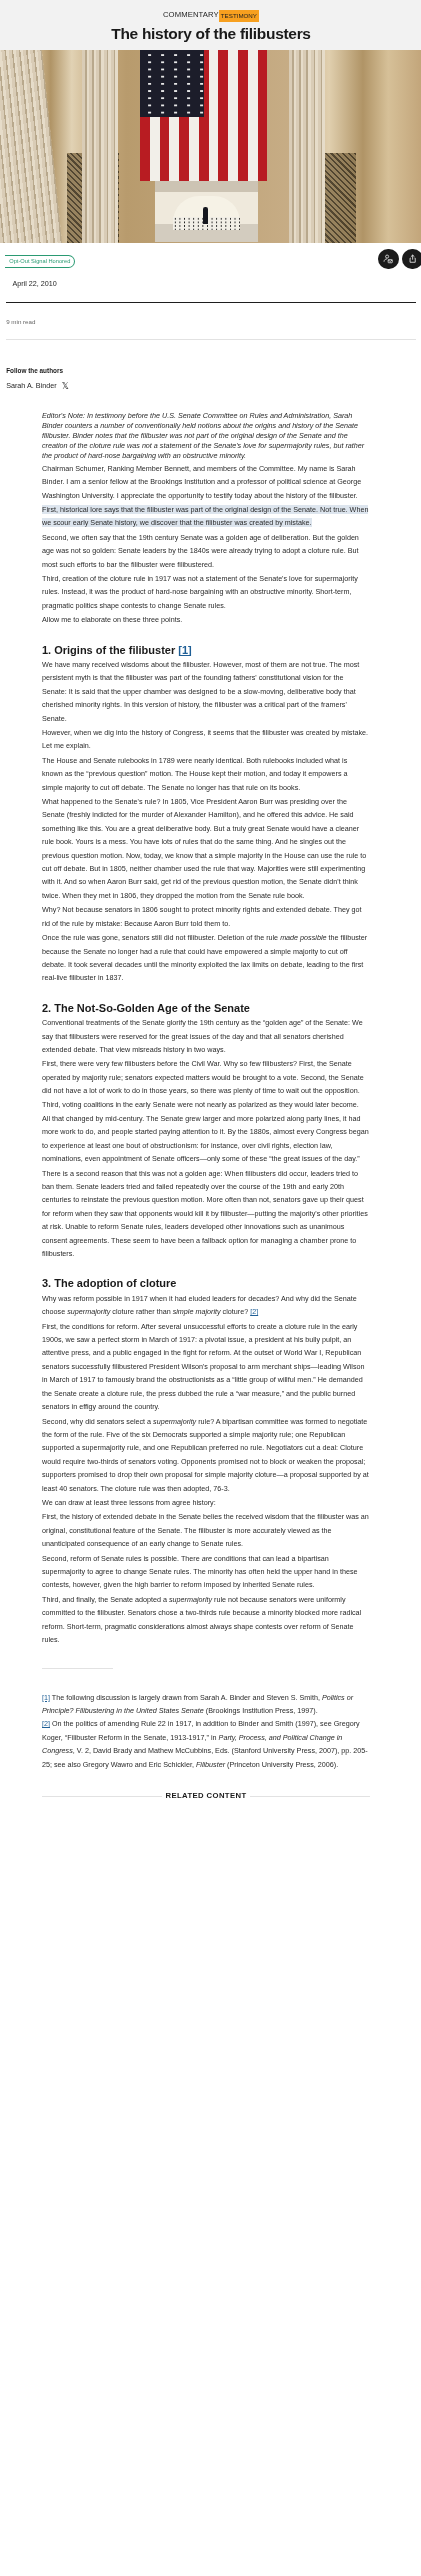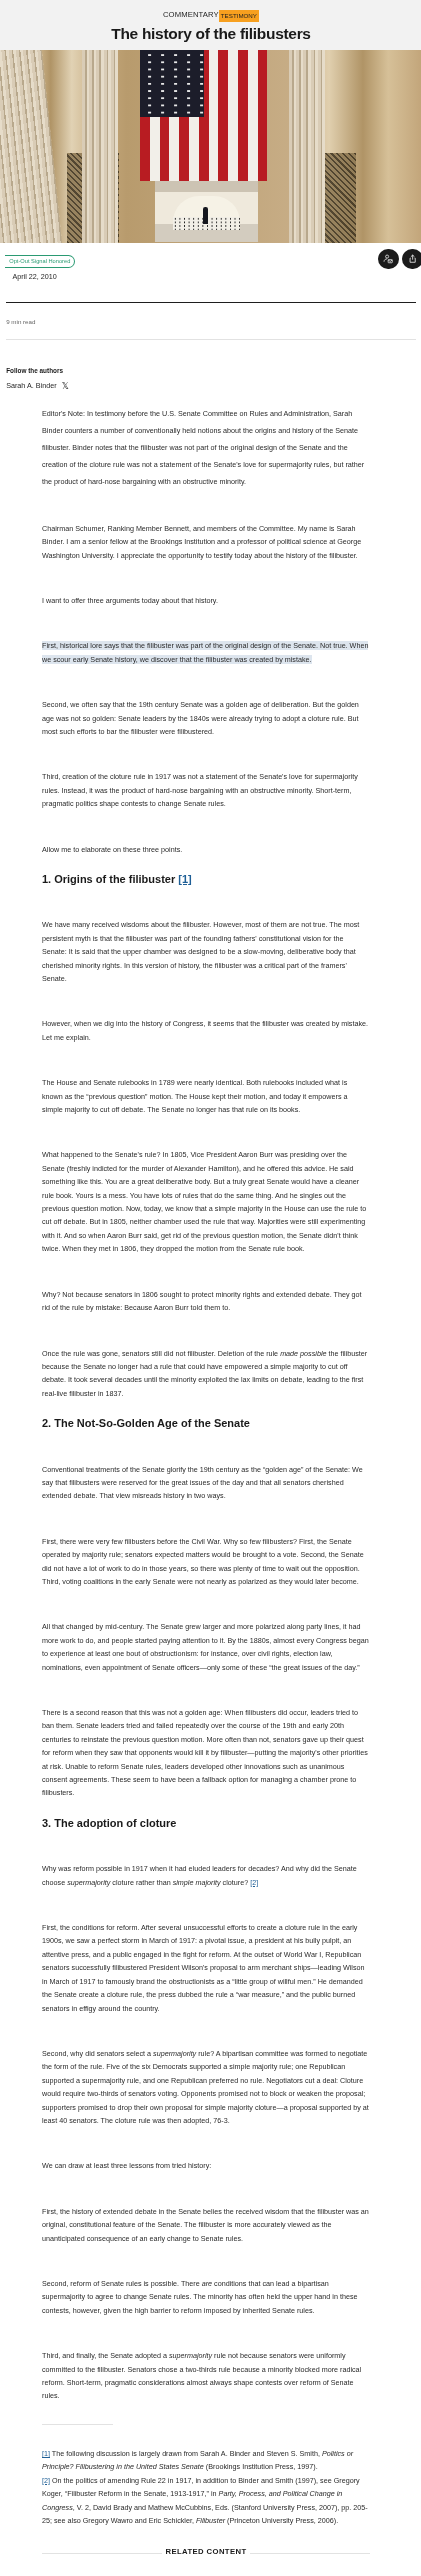--- a/index.html
+++ b/index.html
@@ -30,36 +30,36 @@
   .stair .person { position: absolute; left: 48px; top: 26px; width: 5.2px; height: 17.5px; background: #15171e; border-radius: 2.1px 2.1px 0.5px 0.5px; }
   .rail { position: absolute; top: 103px; width: 52px; height: 90px;
     background: repeating-linear-gradient(45deg, #3a2f1c 0 1.5px, #8b7651 1.5px 4.1px); opacity: .85; }
   .rail-l { left: 67px; }
   .rail-r { left: 304px; }
 
   .meta { position: relative; padding: 0 6.2px; }
   .byline-row { position: relative; height: 46px; }
   .optout { position: absolute; left: -1px; top: 12px; border: 0.5px solid #2a9a72; color: #2a9a72; border-radius: 0 9.3px 9.3px 0; padding: 2.6px 4.1px 2.6px 4.1px; font-size: 5.7px; background: #fff; z-index: 2; border-left: none; }
   .ghost-author { position: absolute; left: 6.2px; top: 17.5px; font-size: 7.7px; color: #bfbfbf; }
-  .date { position: absolute; left: 6.2px; top: 29px; font-size: 7.2px; color: #1e1e1e; }
+  .date { position: absolute; left: 6.2px; top: 36px; font-size: 7.2px; color: #1e1e1e; }
   .icon-btn { position: absolute; top: 6.2px; width: 20.6px; height: 20.6px; border-radius: 50%; background: #1b1b1b; color: #fff; display: flex; align-items: center; justify-content: center; }
   .icon-follow { left: 372px; }
   .icon-share { left: 396px; }
   .rule-dark { border: none; border-top: 0.5px solid #1e1e1e; margin: 13px 0 0 0; }
   .readtime { font-size: 6.2px; color: #666; padding: 15.5px 0 13.4px 0; }
   .rule-light { border: none; border-top: 0.5px solid #e2e2e2; }
 
   .follow { padding: 0 6.2px; margin-top: 27px; }
   .follow h4 { font-size: 6.4px; font-weight: bold; color: #1a1a1a; }
   .follow .author { display: flex; align-items: center; gap: 5.2px; margin-top: 7.2px; font-size: 7.2px; color: #1e1e1e; }
   .xicon { font-size: 8.8px; }
 
   .article { padding: 0 52px 0 42px; font-size: 7.2px; line-height: 13.4px; color: #2a2a2a; }
-  .article .p { margin-top: 32px; }
-  .article .p.editor { margin-top: 14px; line-height: 17px; }
+  .article .p { margin-top: 1px; }
+  .article .p.editor { margin-top: 20px; font-style: italic; line-height: 10px; }
   .article .hl { background: #dde5ee; }
   .article h3 { font-size: 11px; font-weight: bold; margin-top: 17px; color: #1a1a1a; }
   .article a.ref { color: #1f5f96; text-decoration: underline; }
   .article i { font-style: italic; }
   .fn-rule { width: 71px; border: none; border-top: 0.5px solid #e2e2e2; margin-top: 21.6px; }
   .footnotes { margin-top: 21.6px; font-size: 7.2px; line-height: 13.4px; }
   .related { position: relative; margin: 17.5px 0 0 0; text-align: center; height: 11.3px; }
   .related:before { content: ""; position: absolute; left: 0; right: 0; top: 7.7px; border-top: 0.5px solid #e2e2e2; }
   .related span { position: relative; background: #fff; padding: 0 3.1px; font-size: 7.7px; font-weight: bold; letter-spacing: 0.4px; color: #1a1a1a; }
 </style>
@@ -119,21 +119,20 @@
   <h4>Follow the authors</h4>
   <div class="author">
     <span>Sarah A. Binder</span>
     <span class="xicon">𝕏</span>
   </div>
 </section>
 
 <article class="article">
   <p class="p editor">Editor's Note: In testimony before the U.S. Senate Committee on Rules and Administration, Sarah Binder counters a number of conventionally held notions about the origins and history of the Senate filibuster. Binder notes that the filibuster was not part of the original design of the Senate and the creation of the cloture rule was not a statement of the Senate's love for supermajority rules, but rather the product of hard-nose bargaining with an obstructive minority.</p>
   <p class="p">Chairman Schumer, Ranking Member Bennett, and members of the Committee. My name is Sarah Binder. I am a senior fellow at the Brookings Institution and a professor of political science at George Washington University. I appreciate the opportunity to testify today about the history of the filibuster.</p>
-  <p class="p">I want to offer three arguments today about that history.</p>
   <p class="p"><span class="hl">First, historical lore says that the filibuster was part of the original design of the Senate. Not true. When we scour early Senate history, we discover that the filibuster was created by mistake.</span></p>
   <p class="p">Second, we often say that the 19th century Senate was a golden age of deliberation. But the golden age was not so golden: Senate leaders by the 1840s were already trying to adopt a cloture rule. But most such efforts to bar the filibuster were filibustered.</p>
   <p class="p">Third, creation of the cloture rule in 1917 was not a statement of the Senate's love for supermajority rules. Instead, it was the product of hard-nose bargaining with an obstructive minority. Short-term, pragmatic politics shape contests to change Senate rules.</p>
   <p class="p">Allow me to elaborate on these three points.</p>
 
   <h3><span>1. Origins of the filibuster</span> <a class="ref">[1]</a></h3>
   <p class="p">We have many received wisdoms about the filibuster. However, most of them are not true. The most persistent myth is that the filibuster was part of the founding fathers' constitutional vision for the Senate: It is said that the upper chamber was designed to be a slow-moving, deliberative body that cherished minority rights. In this version of history, the filibuster was a critical part of the framers' Senate.</p>
   <p class="p">However, when we dig into the history of Congress, it seems that the filibuster was created by mistake. Let me explain.</p>
   <p class="p">The House and Senate rulebooks in 1789 were nearly identical. Both rulebooks included what is known as the “previous question” motion. The House kept their motion, and today it empowers a simple majority to cut off debate. The Senate no longer has that rule on its books.</p>
   <p class="p">What happened to the Senate's rule? In 1805, Vice President Aaron Burr was presiding over the Senate (freshly indicted for the murder of Alexander Hamilton), and he offered this advice. He said something like this. You are a great deliberative body. But a truly great Senate would have a cleaner rule book. Yours is a mess. You have lots of rules that do the same thing. And he singles out the previous question motion. Now, today, we know that a simple majority in the House can use the rule to cut off debate. But in 1805, neither chamber used the rule that way. Majorities were still experimenting with it. And so when Aaron Burr said, get rid of the previous question motion, the Senate didn't think twice. When they met in 1806, they dropped the motion from the Senate rule book.</p>
@@ -144,21 +143,21 @@
   <p class="p">Conventional treatments of the Senate glorify the 19th century as the “golden age” of the Senate: We say that filibusters were reserved for the great issues of the day and that all senators cherished extended debate. That view misreads history in two ways.</p>
   <p class="p">First, there were very few filibusters before the Civil War. Why so few filibusters? First, the Senate operated by majority rule; senators expected matters would be brought to a vote. Second, the Senate did not have a lot of work to do in those years, so there was plenty of time to wait out the opposition. Third, voting coalitions in the early Senate were not nearly as polarized as they would later become.</p>
   <p class="p">All that changed by mid-century. The Senate grew larger and more polarized along party lines, it had more work to do, and people started paying attention to it. By the 1880s, almost every Congress began to experience at least one bout of obstructionism: for instance, over civil rights, election law, nominations, even appointment of Senate officers—only some of these “the great issues of the day.”</p>
   <p class="p">There is a second reason that this was not a golden age: When filibusters did occur, leaders tried to ban them. Senate leaders tried and failed repeatedly over the course of the 19th and early 20th centuries to reinstate the previous question motion. More often than not, senators gave up their quest for reform when they saw that opponents would kill it by filibuster—putting the majority's other priorities at risk. Unable to reform Senate rules, leaders developed other innovations such as unanimous consent agreements. These seem to have been a fallback option for managing a chamber prone to filibusters.</p>
 
   <h3>3. The adoption of cloture</h3>
   <p class="p"><span>Why was reform possible in 1917 when it had eluded leaders for decades? And why did the Senate choose </span><i>supermajority</i><span> cloture rather than </span><i>simple majority</i><span> cloture? </span><a class="ref">[2]</a></p>
   <p class="p">First, the conditions for reform. After several unsuccessful efforts to create a cloture rule in the early 1900s, we saw a perfect storm in March of 1917: a pivotal issue, a president at his bully pulpit, an attentive press, and a public engaged in the fight for reform. At the outset of World War I, Republican senators successfully filibustered President Wilson's proposal to arm merchant ships—leading Wilson in March of 1917 to famously brand the obstructionists as a “little group of willful men.” He demanded the Senate create a cloture rule, the press dubbed the rule a “war measure,” and the public burned senators in effigy around the country.</p>
   <p class="p"><span>Second, why did senators select a </span><i>supermajority</i><span> rule? A bipartisan committee was formed to negotiate the form of the rule. Five of the six Democrats supported a simple majority rule; one Republican supported a supermajority rule, and one Republican preferred no rule. Negotiators cut a deal: Cloture would require two-thirds of senators voting. Opponents promised not to block or weaken the proposal; supporters promised to drop their own proposal for simple majority cloture—a proposal supported by at least 40 senators. The cloture rule was then adopted, 76-3.</span></p>
 
-  <p class="p">We can draw at least three lessons from tried history:</p>
+  <p class="p">We can draw at least three lessons from agree history:</p>
   <p class="p">First, the history of extended debate in the Senate belies the received wisdom that the filibuster was an original, constitutional feature of the Senate. The filibuster is more accurately viewed as the unanticipated consequence of an early change to Senate rules.</p>
   <p class="p"><span>Second, reform of Senate rules is possible. There </span><i>are</i><span> conditions that can lead a bipartisan supermajority to agree to change Senate rules. The minority has often held the upper hand in these contests, however, given the high barrier to reform imposed by inherited Senate rules.</span></p>
   <p class="p"><span>Third, and finally, the Senate adopted a </span><i>supermajority</i><span> rule not because senators were uniformly committed to the filibuster. Senators chose a two-thirds rule because a minority blocked more radical reform. Short-term, pragmatic considerations almost always shape contests over reform of Senate rules.</span></p>
 
   <hr class="fn-rule">
 
   <div class="footnotes">
     <div><a class="ref">[1]</a><span> The following discussion is largely drawn from Sarah A. Binder and Steven S. Smith, </span><i>Politics or Principle? Filibustering in the United States Senate</i><span> (Brookings Institution Press, 1997).</span></div>
     <div><a class="ref">[2]</a><span> On the politics of amending Rule 22 in 1917, in addition to Binder and Smith (1997), see Gregory Koger, “Filibuster Reform in the Senate, 1913-1917,” in </span><i>Party, Process, and Political Change in Congress</i><span>, V. 2, David Brady and Mathew McCubbins, Eds. (Stanford University Press, 2007), pp. 205-25; see also Gregory Wawro and Eric Schickler, </span><i>Filibuster</i><span> (Princeton University Press, 2006).</span></div>
   </div>

